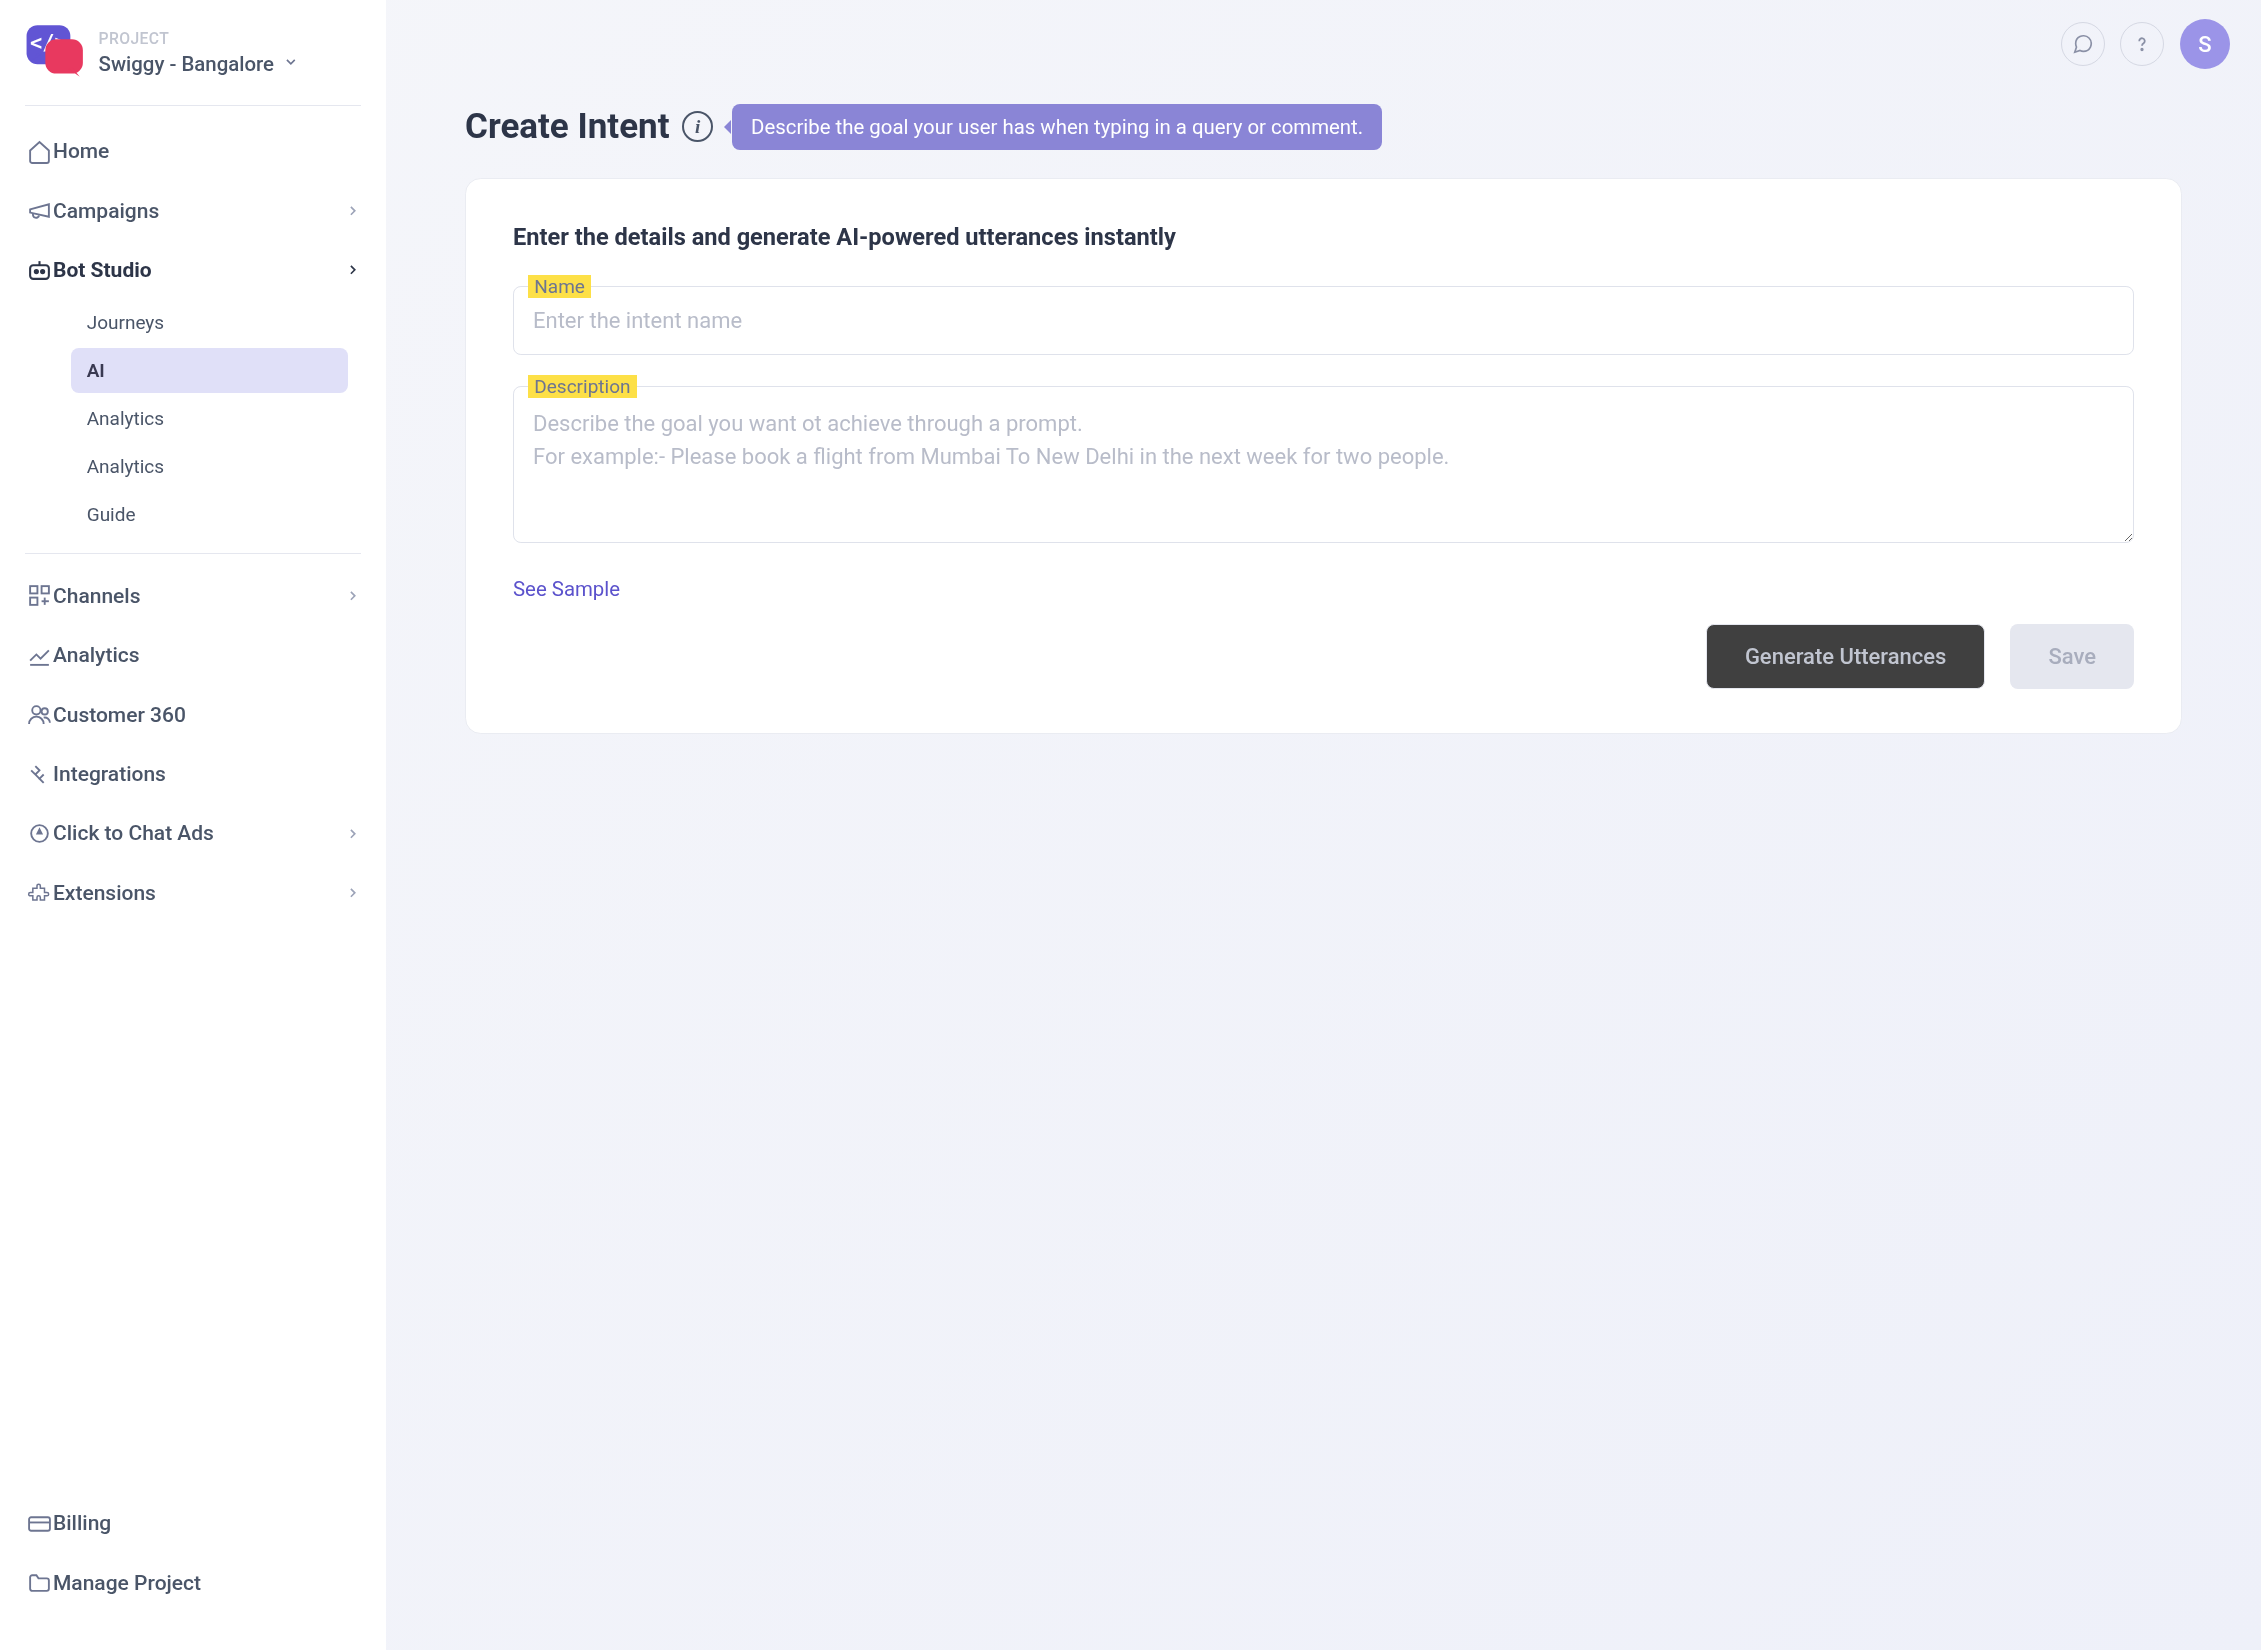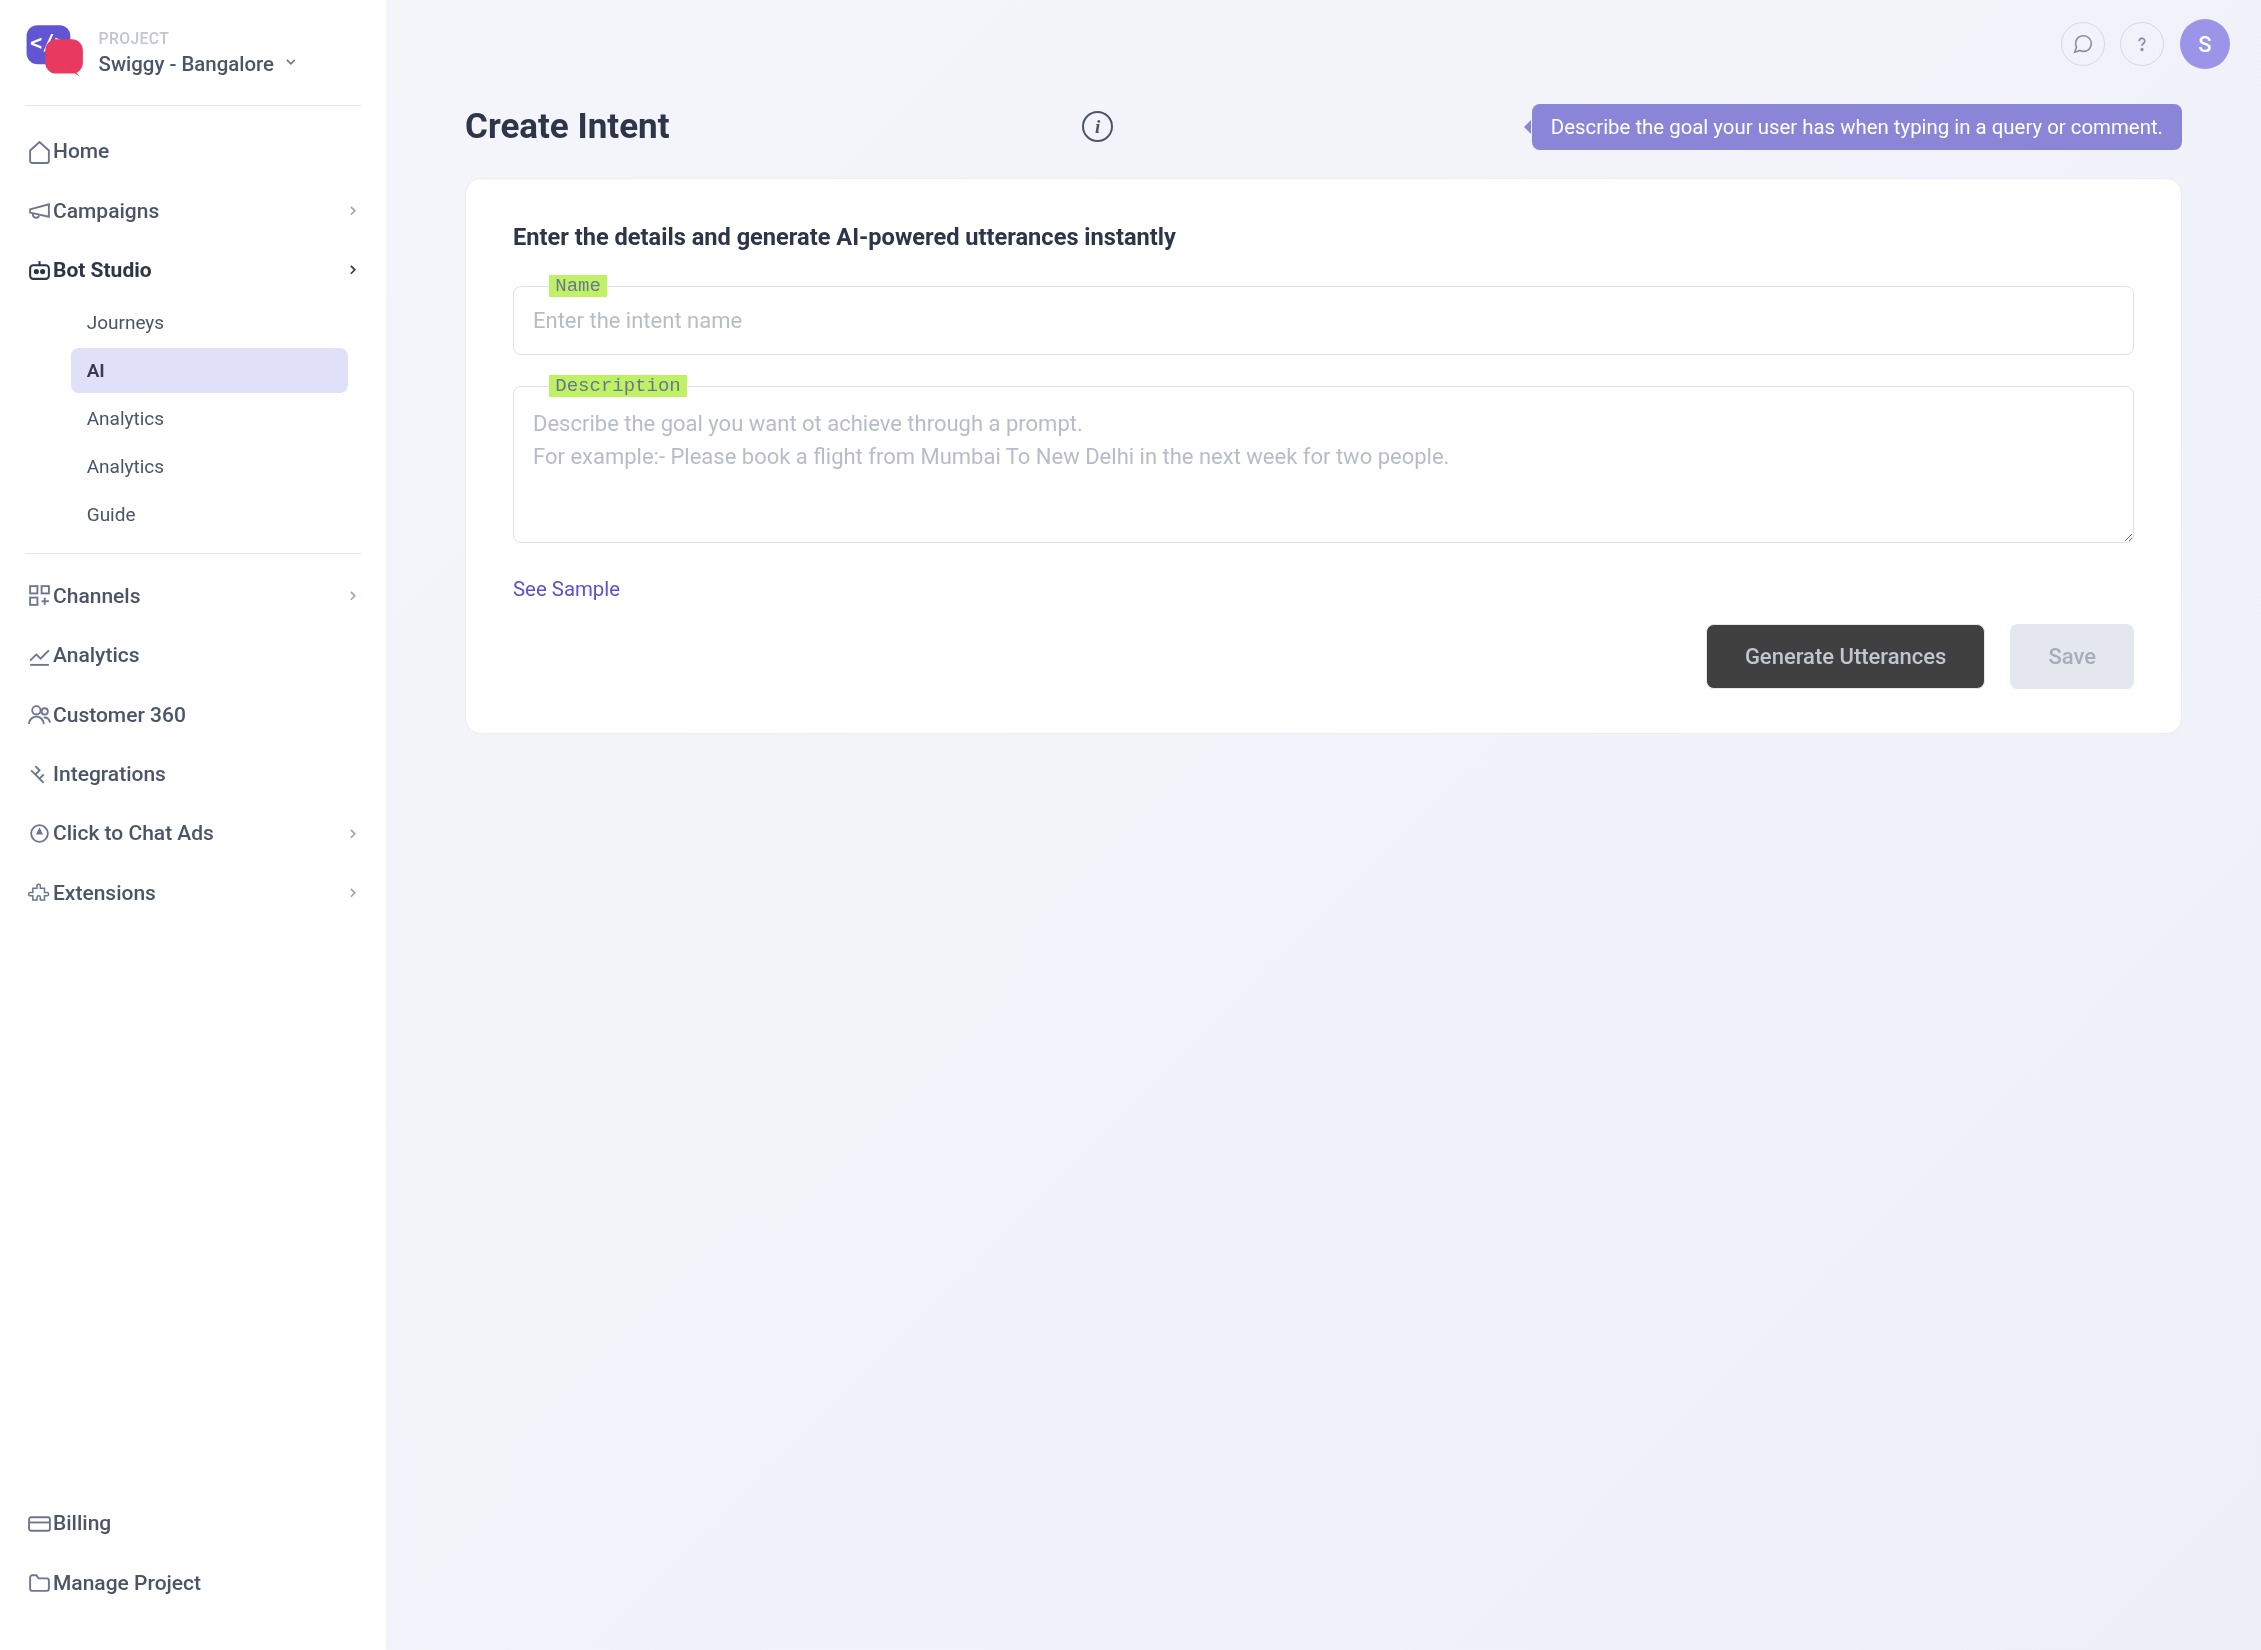--- a/index.html
+++ b/index.html
@@ -166,21 +166,20 @@
     }
     
     .content {
       padding: 15.7px 79px;
     }
     .page-title-row {
       display: flex;
       align-items: center;
       gap: 12.6px;
       margin-bottom: 28px;
-      justify-content: space-between;
     }
     .page-title {
       font-size: 35px;
       font-weight: 700;
       color: #2d3548;
     }
     .info-icon {
       width: 31px;
       height: 31px;
       border: 2px solid #4a5568;
@@ -227,26 +226,25 @@
       margin-bottom: 35px;
     }
     
     .field-group {
       position: relative;
       margin-bottom: 31px;
     }
     .field-label {
       position: absolute;
       top: -11px;
-      left: 36px;
-      background: #bef264;
+      left: 15px;
+      background: #fde047;
       padding: 0 6.3px;
       font-size: 19px;
       color: #6d7591;
-      font-family: Liberation Mono, monospace;
     }
     .text-input {
       width: 100%;
       padding: 21px 19px;
       font-size: 22px;
       border: 1.2px solid #dfe2eb;
       border-radius: 7.9px;
       color: #4a5568;
       font-family: inherit;
     }

